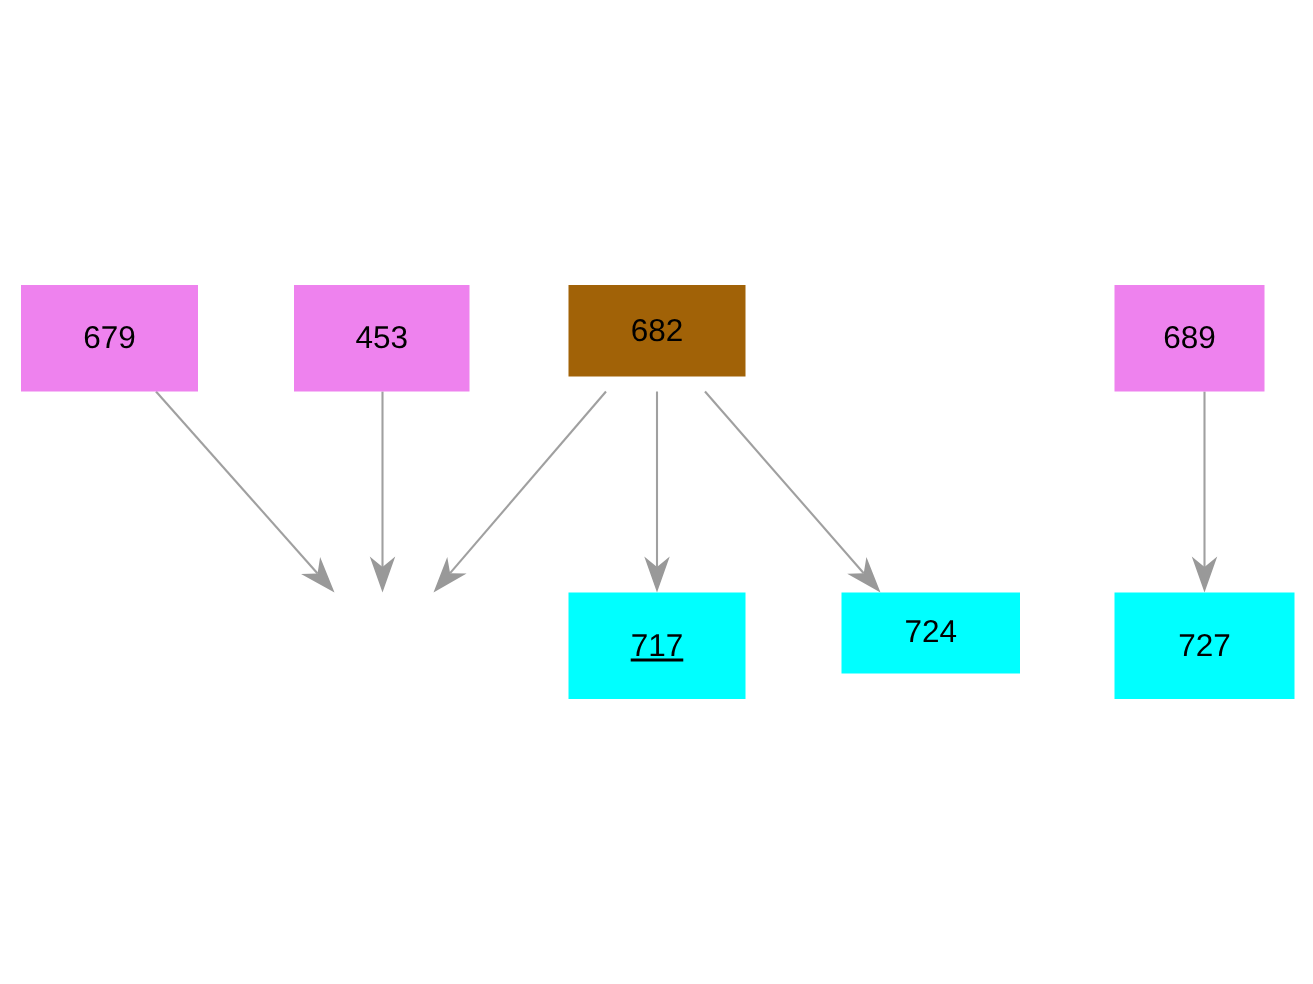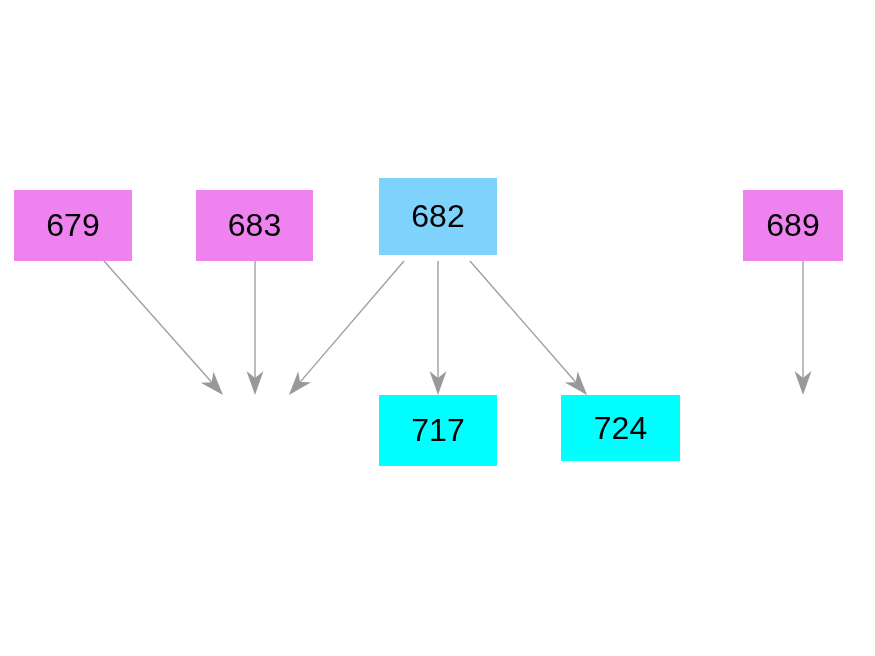--- a/index.html
+++ b/index.html
@@ -21,21 +21,21 @@
     top: 0;
     width: 875px;
     height: 656px;
     pointer-events: none;
   }
   .node {
     position: absolute;
     display: flex;
     align-items: center;
     justify-content: center;
-    font-size: 32px;
+    font-size: 21px;
     color: #000000;
     user-select: none;
   }
 </style>
 </head>
 <body>
 
 <div id="canvas">
   <svg id="edge-layer">
       <line x1="104" y1="261" x2="211.71170379173137" y2="382.2888093116975" stroke="#a0a0a0" stroke-width="1.4"></line>
@@ -46,18 +46,19 @@
       <polygon points="289,395 298.1799009495652,371.25174914743883 300.0713796152992,382.099435926521 311.0804650230442,382.323128762738" fill="#999999"></polygon>
       <line x1="438" y1="261" x2="438" y2="378" stroke="#a0a0a0" stroke-width="1.4"></line>
       <polygon points="438,395 429.5,371 438,378 446.5,371" fill="#999999"></polygon>
       <line x1="470" y1="261" x2="575.8189591771549" y2="382.1943635020406" stroke="#a0a0a0" stroke-width="1.4"></line>
       <polygon points="587,395 564.8121829422978,382.51197476724457 575.8189591771549,382.1943635020406 577.6178194402571,371.3309339443994" fill="#999999"></polygon>
       <line x1="803" y1="261" x2="803" y2="378" stroke="#a0a0a0" stroke-width="1.4"></line>
       <polygon points="803,395 794.5,371 803,378 811.5,371" fill="#999999"></polygon>
     </svg>
 
   <div class="node" style="left: 14px; top: 190px; width: 118px; height: 71px; background: rgb(238, 130, 238); color: rgb(0, 0, 0);">679</div>
-  <div class="node" style="left: 196px; top: 190px; width: 117px; height: 71px; background: rgb(238, 130, 238); color: rgb(0, 0, 0);">683</div>
-  <div class="node" style="left: 379px; top: 178px; width: 118px; height: 77px; background: #7dd3fc; color: rgb(0, 0, 0);">682</div>
+  <div class="node" style="left: 196px; top: 190px; width: 117px; height: 71px; background: rgb(238, 130, 238); color: rgb(0, 0, 0);">453</div>
+  <div class="node" style="left: 379px; top: 190px; width: 118px; height: 61px; background: #a16207; color: rgb(0, 0, 0);">682</div>
   <div class="node" style="left: 743px; top: 190px; width: 100px; height: 71px; background: rgb(238, 130, 238); color: rgb(0, 0, 0);">689</div>
-  <div class="node" style="left: 379px; top: 395px; width: 118px; height: 71px; background: rgb(0, 255, 255); color: rgb(0, 0, 0);">717</div>
-  <div class="node" style="left: 561px; top: 395px; width: 119px; height: 66px; background: rgb(0, 255, 255); color: rgb(0, 0, 0);">724</div>
+  <div class="node" style="left: 379px; top: 395px; width: 118px; height: 71px; background: rgb(0, 255, 255); color: rgb(0, 0, 0); text-decoration: underline;">717</div>
+  <div class="node" style="left: 561px; top: 395px; width: 119px; height: 54px; background: rgb(0, 255, 255); color: rgb(0, 0, 0);">724</div>
+  <div class="node" style="left: 743px; top: 395px; width: 120px; height: 71px; background: rgb(0, 255, 255); color: rgb(0, 0, 0);">727</div>
 </div>
 
 </body></html>

